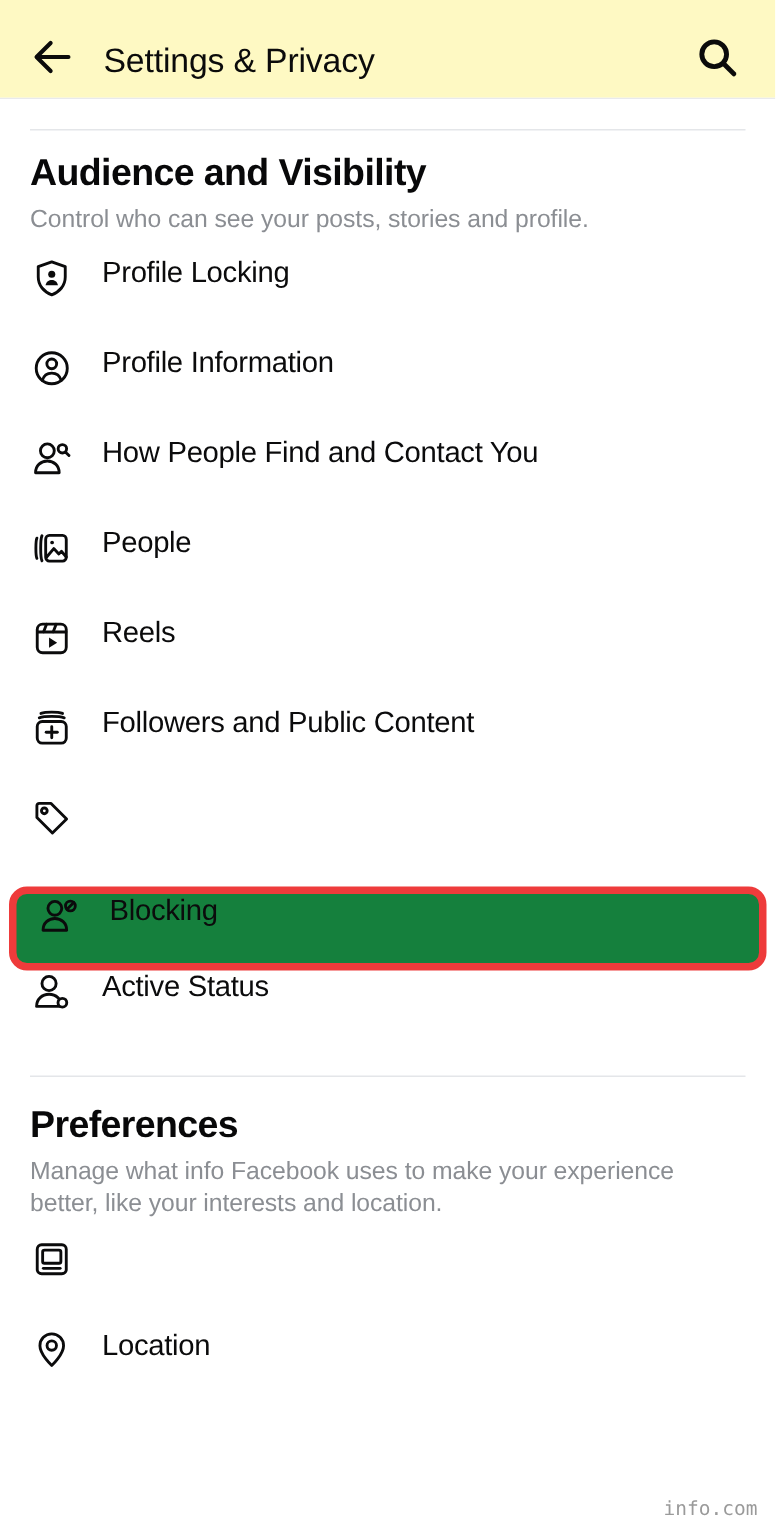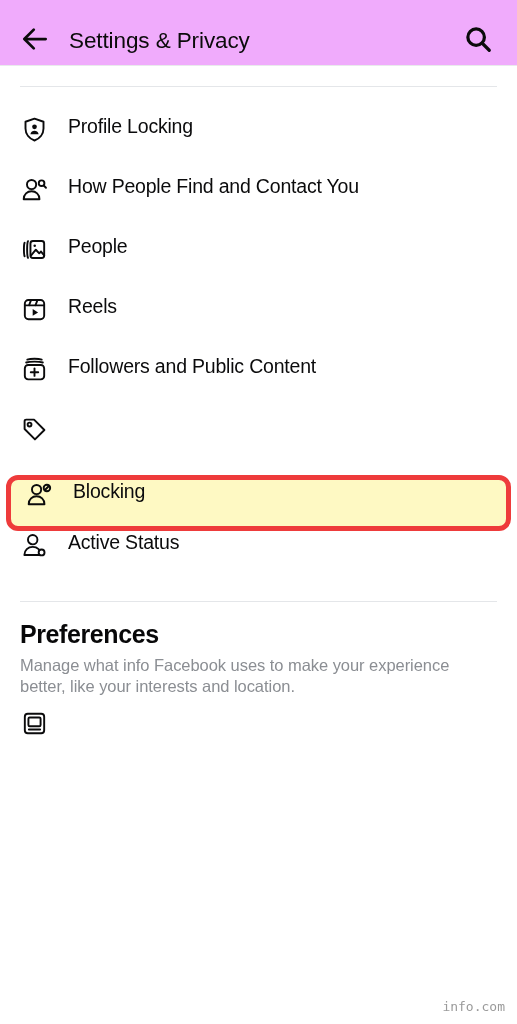--- a/index.html
+++ b/index.html
@@ -20,21 +20,21 @@
     overflow: hidden;
   }
 
   
   .header {
     position: relative;
     height: 65px;
     display: flex;
     align-items: center;
     padding: 16px 22px 0 18px;
-    background: #f0abfc;
+    background: #fef9c3;
   }
   .back-btn {
     width: 34px;
     height: 34px;
     display: flex;
     align-items: center;
     justify-content: center;
     flex: 0 0 auto;
     cursor: pointer;
   }
@@ -119,21 +119,21 @@
     white-space: nowrap;
   }
 
   
   .row.highlight {
     margin: 0 6px;
     padding: 0 14px;
     border: 5px solid #ee3b3b;
     border-radius: 12px;
     height: 56px;
-    background: #fef9c3;
+    background: #15803d;
   }
   .row.highlight .row-label { margin-left: 20px; }
 
   
   .watermark {
     position: absolute;
     right: 12px;
     bottom: 10px;
     font-size: 13px;
     color: #9a9a9a;
@@ -168,35 +168,50 @@
         </svg>
       </span>
     </div>
   </div>
   <div class="hdr-divider"></div>
 
   <div class="spacer-top"></div>
   <div class="inset-divider"></div>
   <div class="spacer-title"></div>
 
+  <div class="section">
+    <div class="section-title">Audience and Visibility</div>
+    <div class="spacer-gap" style="height:6px"></div>
+    <div class="section-desc">Control who can see your posts, stories and profile.</div>
+  </div>
   <div style="height:14px"></div>
 
   <div class="list">
 
     <div class="row">
       <span class="row-icon">
         <svg width="27" height="27" viewBox="0 0 24 24" fill="none" stroke="#0b0b0c" stroke-width="1.7" stroke-linecap="round" stroke-linejoin="round">
           <path d="M12 2.3 L20 5.1 V11.2 C20 16.2 16.6 20.2 12 21.8 C7.4 20.2 4 16.2 4 11.2 V5.1 Z"></path>
           <circle cx="12" cy="9.6" r="2.1" fill="#0b0b0c" stroke="none"></circle>
           <path d="M8.3 16.2 C8.9 13.9 10.3 13.1 12 13.1 C13.7 13.1 15.1 13.9 15.7 16.2 Z" fill="#0b0b0c" stroke="none"></path>
         </svg>
       </span>
       <span class="row-label">Profile Locking</span>
     </div>
 
+    <div class="row">
+      <span class="row-icon">
+        <svg width="27" height="27" viewBox="0 0 24 24" fill="none" stroke="#0b0b0c" stroke-width="1.7" stroke-linecap="round" stroke-linejoin="round">
+          <circle cx="12" cy="12" r="9.2"></circle>
+          <circle cx="12" cy="9.4" r="2.9"></circle>
+          <path d="M6.4 19.2 C7.3 16.2 9.4 14.9 12 14.9 C14.6 14.9 16.7 16.2 17.6 19.2"></path>
+        </svg>
+      </span>
+      <span class="row-label">Profile Information</span>
+    </div>
 
     <div class="row">
       <span class="row-icon">
         <svg width="27" height="27" viewBox="0 0 24 24" fill="none" stroke="#0b0b0c" stroke-width="1.7" stroke-linecap="round" stroke-linejoin="round">
           <circle cx="9.4" cy="7.6" r="4.1"></circle>
           <path d="M2.4 20.6 C2.4 16.3 5.6 13.6 9.4 13.6 C13.2 13.6 16.4 16.3 16.4 20.6 Z"></path>
           <circle cx="18.3" cy="6.4" r="2.5"></circle>
           <line x1="20.2" y1="8.4" x2="22.2" y2="10.4"></line>
         </svg>
       </span>
@@ -292,16 +307,25 @@
     <div class="row">
       <span class="row-icon">
         <svg width="27" height="27" viewBox="0 0 24 24" fill="none" stroke="#0b0b0c" stroke-width="1.7" stroke-linecap="round" stroke-linejoin="round">
           <rect x="3.4" y="3.4" width="17.2" height="17.2" rx="2.6"></rect>
           <rect x="6.6" y="6.6" width="10.8" height="7.8" rx="1.1"></rect>
           <line x1="7" y1="17.4" x2="17" y2="17.4"></line>
         </svg>
       </span>
     </div>
 
+    <div class="row">
+      <span class="row-icon">
+        <svg width="27" height="27" viewBox="0 0 24 24" fill="none" stroke="#0b0b0c" stroke-width="1.7" stroke-linecap="round" stroke-linejoin="round">
+          <path d="M12 21.6 C12 21.6 19 15.1 19 9.9 C19 6.0 15.9 2.9 12 2.9 C8.1 2.9 5 6.0 5 9.9 C5 15.1 12 21.6 12 21.6 Z"></path>
+          <circle cx="12" cy="9.8" r="2.8"></circle>
+        </svg>
+      </span>
+      <span class="row-label">Location</span>
+    </div>
   </div>
 
   <div class="watermark">info.com</div>
 </div>
 
 </body></html>

